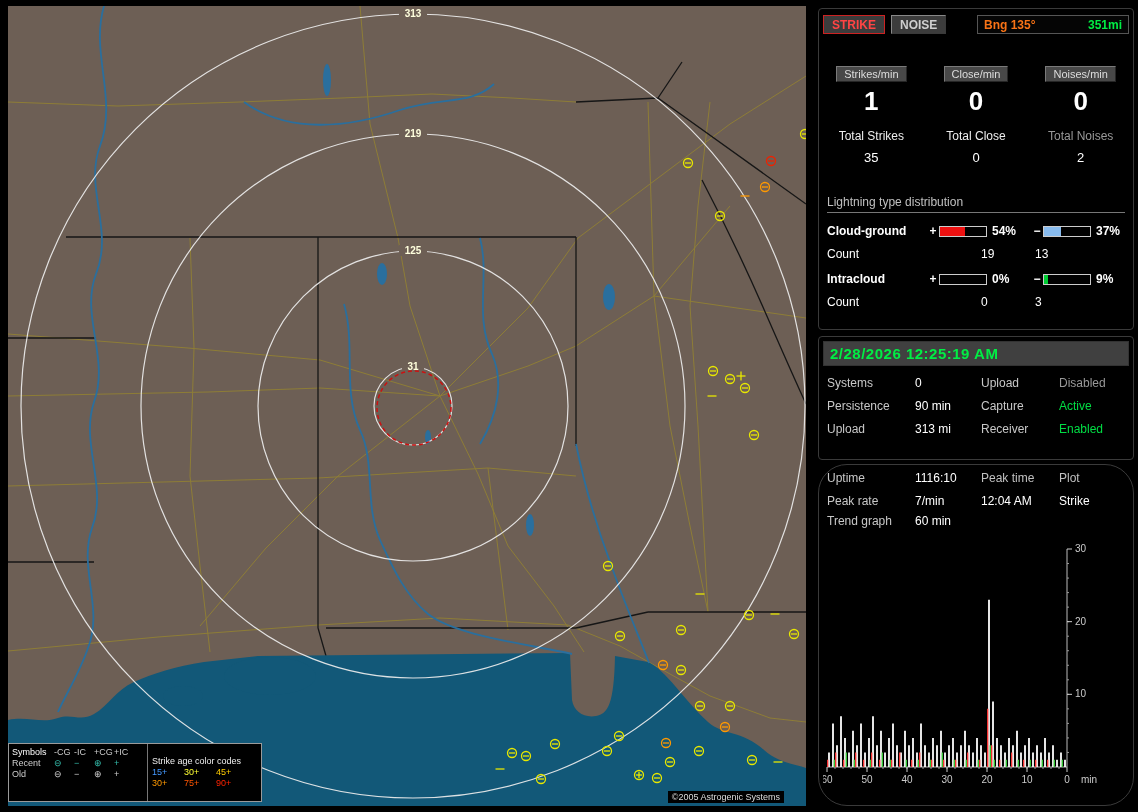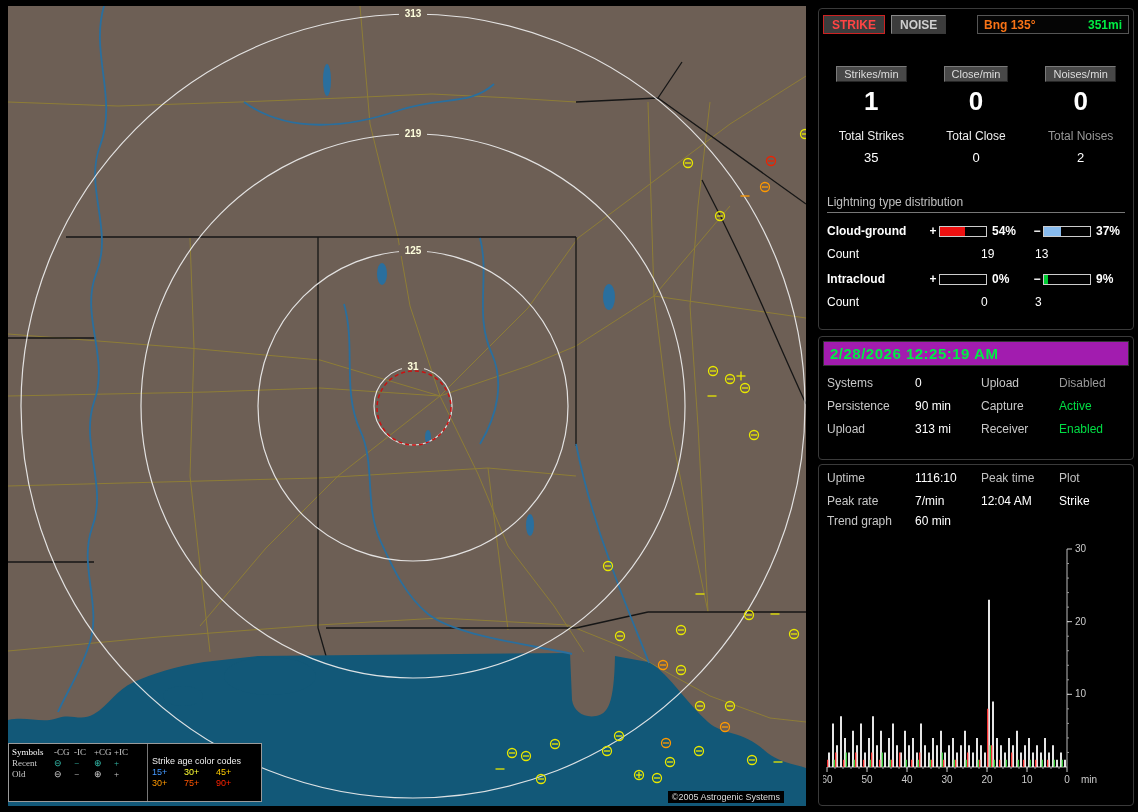--- a/index.html
+++ b/index.html
@@ -2,33 +2,33 @@
 <html><head>
 <meta charset="utf-8">
 <style>
   html,body{margin:0;padding:0;background:#000;}
   #screen{position:relative;width:1138px;height:812px;background:#000;overflow:hidden;
           font-family:"Liberation Sans",sans-serif;-webkit-font-smoothing:antialiased;}
   
   .map-wrap{position:absolute;left:8px;top:6px;width:798px;height:800px;background:#6d5f55;}
   .legend{position:absolute;left:0;bottom:4px;width:252px;background:#000;border:1px solid #9a9a9a;
           font-size:9px;color:#cccccc;display:flex;line-height:11px;}
-  .lg-left{width:132px;border-right:1px solid #777;padding:3px 3px;font-family:Liberation Serif, serif;}
+  .lg-left{width:132px;border-right:1px solid #777;padding:3px 3px;}
   .lg-row{display:grid;grid-template-columns:42px 20px 20px 20px 20px;}
   .lg-right{flex:1;padding:12px 4px;}
   .lg-title{color:#eeeeee;}
   .lg-age{display:grid;grid-template-columns:32px 32px 32px;}
   .lg-hdr0{color:#ffffff;}
   .copyright{position:absolute;right:22px;bottom:3px;background:#000;color:#dddddd;font-size:9px;padding:0 4px;line-height:12px;}
   
   .panel{position:absolute;left:814px;top:6px;width:318px;height:800px;}
   .sec{position:absolute;left:4px;width:316px;border:1px solid #3a3a3a;border-radius:4px;background:#000;box-sizing:border-box;}
   .sec1{top:2px;height:322px;}
   .sec2{top:330px;height:124px;}
-  .sec3{top:458px;height:342px;}
+  .sec3{top:458px;height:342px;border-radius:29px;}
   .btnrow{display:flex;align-items:center;padding:6px 4px 0 4px;gap:6px;}
   .tbtn{height:19px;padding:1px 8px;font-size:12px;font-weight:bold;background:#3c3c3c;cursor:pointer;
         font-family:"Liberation Sans",sans-serif;line-height:14px;}
   .strike-btn{color:#ff4444;border:1px solid #cc2222;}
   .noise-btn{color:#cfcfcf;border:1px solid;border-color:#888 #3a3a3a #3a3a3a #888;}
   .bngbox{margin-left:auto;width:138px;height:17px;border:1px solid #555;background:#050505;display:flex;
           justify-content:space-between;align-items:center;padding:0 6px;font-size:12px;font-weight:bold;}
   .bng-label{color:#f97316;}
   .bng-value{color:#00ee44;}
   .rates{display:grid;grid-template-columns:1fr 1fr 1fr;text-align:center;margin-top:30px;}
@@ -40,21 +40,21 @@
   .dist-title{color:#c0c0c0;font-size:12px;margin:30px 8px 0 8px;border-bottom:1px solid #777;padding-bottom:3px;}
   .dist-row{display:grid;grid-template-columns:100px 12px 50px 42px 12px 50px 38px;align-items:center;
             padding:0 8px;margin-top:11px;font-size:12px;}
   .dist-name{color:#ffffff;font-weight:bold;}
   .sign{color:#ffffff;font-weight:bold;text-align:center;}
   .bar{display:block;width:46px;height:9px;border:1px solid #cccccc;background:#000;position:relative;}
   .bar-fill{position:absolute;left:0;top:0;bottom:0;}
   .pct{color:#ffffff;font-weight:bold;padding-left:3px;}
   .count-row{display:grid;grid-template-columns:100px 54px 54px 1fr;padding:0 8px;margin-top:9px;font-size:12px;color:#ffffff;}
   .count-row .count-label{color:#ffffff;}
-  .datetime{margin:4px;border:1px solid #333;background:#a21caf;color:#00ee44;font-weight:bold;
+  .datetime{margin:4px;border:1px solid #333;background:#404040;color:#00ee44;font-weight:bold;
             font-size:15px;padding:3px 6px;letter-spacing:0.5px;}
   .info-grid{display:grid;grid-template-columns:88px 66px 78px 1fr;padding:6px 8px 0 8px;row-gap:9px;font-size:12px;align-items:center;}
   .lbl{color:#c8c8c8;}
   .val{color:#ffffff;}
   #trend-svg{position:absolute;left:4px;top:76px;}
 </style>
 </head>
 <body>
 <div id="screen">
 

